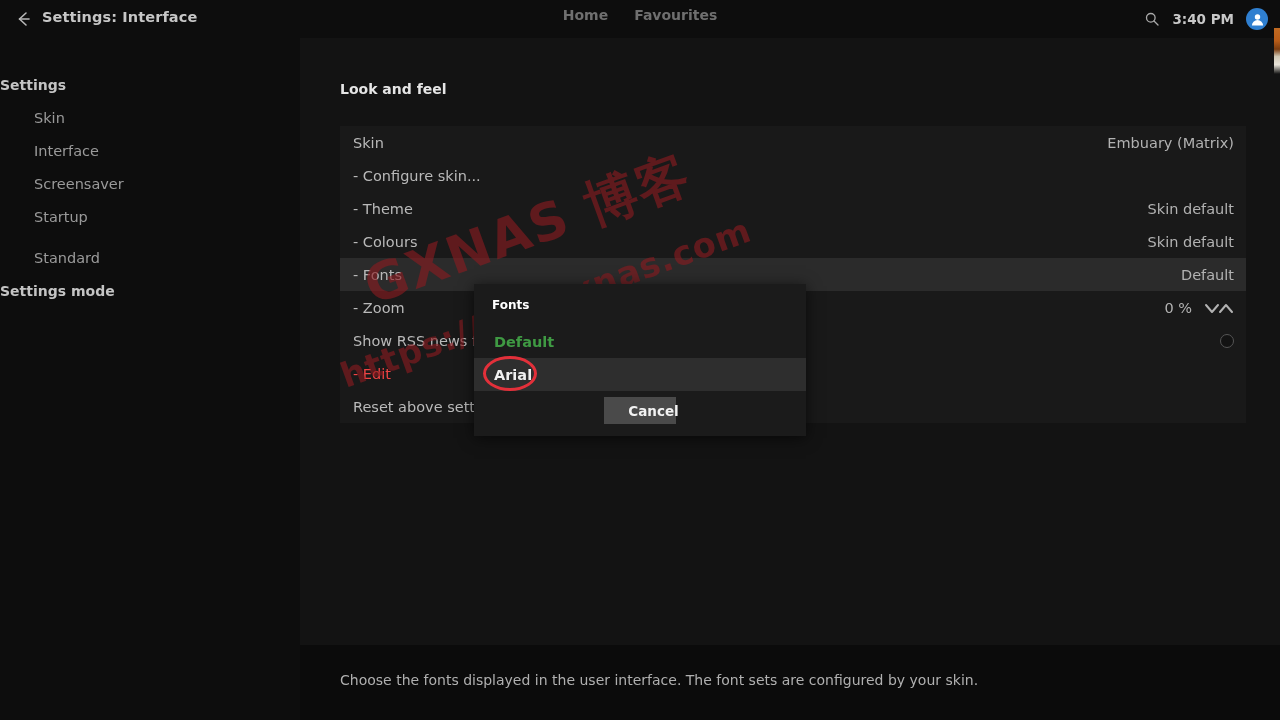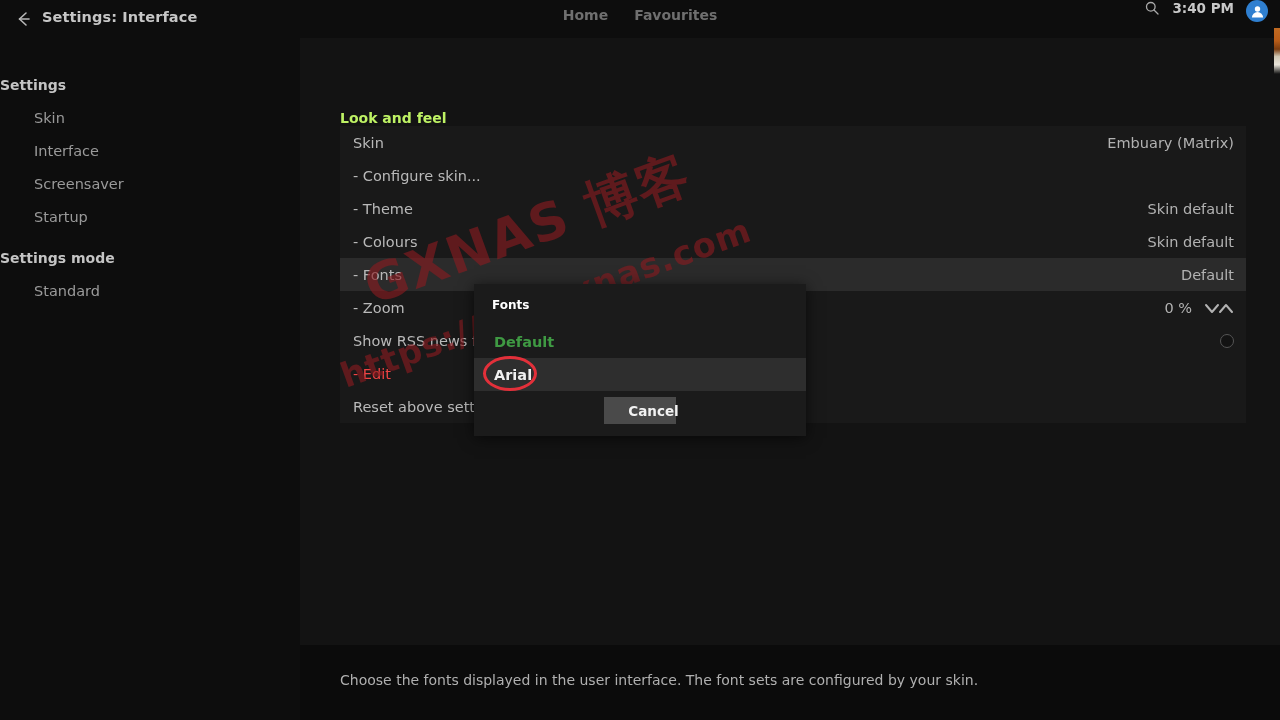--- a/index.html
+++ b/index.html
@@ -23,21 +23,21 @@
   .win-title {
     position: absolute; left: 42px; top: 9px;
     font-size: 14.5px; font-weight: bold; color: #c6c6c6; letter-spacing: .1px;
   }
   .topnav { position: absolute; left: 0; top: 0; width: 1280px; height: 38px; }
   .topnav-inner {
     position: absolute; left: 50%; top: 7px; transform: translateX(-50%);
     display: flex; gap: 26px;
   }
   .topnav-item { font-size: 14px; font-weight: bold; color: #6f6f6f; }
-  .tray { position: absolute; right: 12px; top: 0; height: 38px; display: flex; gap: 12px; }
+  .tray { position: absolute; right: 12px; top: 0; height: 38px; display: flex; align-items: center; gap: 12px; }
   .search-icon { width: 16px; height: 16px; display: block; }
   .clock { font-size: 13.5px; font-weight: bold; color: #c8c8c8; }
   .avatar {
     width: 22px; height: 22px; border-radius: 50%;
     background: #2f7fd0; display: flex; align-items: center; justify-content: center;
   }
   .avatar svg { display: block; }
   .edge-sliver {
     position: absolute; right: 0; top: 28px; width: 6px; height: 46px;
     background: linear-gradient(#c06a22 0%, #b85c18 28%, #7a3c10 46%, #cfc7b4 62%, #e8e4da 80%, #121212 100%);
@@ -52,22 +52,22 @@
   .side-item { font-size: 14.5px; color: #9a9a9a; padding-left: 34px; }
   .side-row { height: 33px; display: flex; align-items: center; }
   .side-gap { height: 8px; }
 
   
   .content {
     position: absolute; left: 300px; top: 38px; width: 980px; height: 607px;
     background: #131313;
   }
   .section-title {
-    position: absolute; left: 40px; top: 72px;
-    font-size: 14px; font-weight: bold; color: #bef264;
+    position: absolute; left: 40px; top: 43px;
+    font-size: 14px; font-weight: bold; color: #e5e5e5;
   }
   .list {
     position: absolute; left: 40px; top: 88px; width: 906px;
   }
   .row {
     position: relative; height: 33px; display: flex; align-items: center;
     justify-content: space-between; padding: 0 12px 0 13px;
     background: #191919;
   }
   .row.selected { background: #2b2b2b; }
@@ -179,24 +179,24 @@
       <span class="side-item">Interface</span>
     </div>
     <div class="side-row">
       <span class="side-item">Screensaver</span>
     </div>
     <div class="side-row">
       <span class="side-item">Startup</span>
     </div>
     <div class="side-gap"></div>
     <div class="side-row">
+      <span class="side-item">Standard</span>
+    </div>
+    <div class="side-row">
       <span class="side-head">Settings mode</span>
-    </div>
-    <div class="side-row">
-      <span class="side-item">Standard</span>
     </div>
   </div>
 
   <div class="content">
     <div class="section-title">Look and feel</div>
 
     <div class="list">
 
       <div class="row">
         <span class="row-label">Skin</span>

